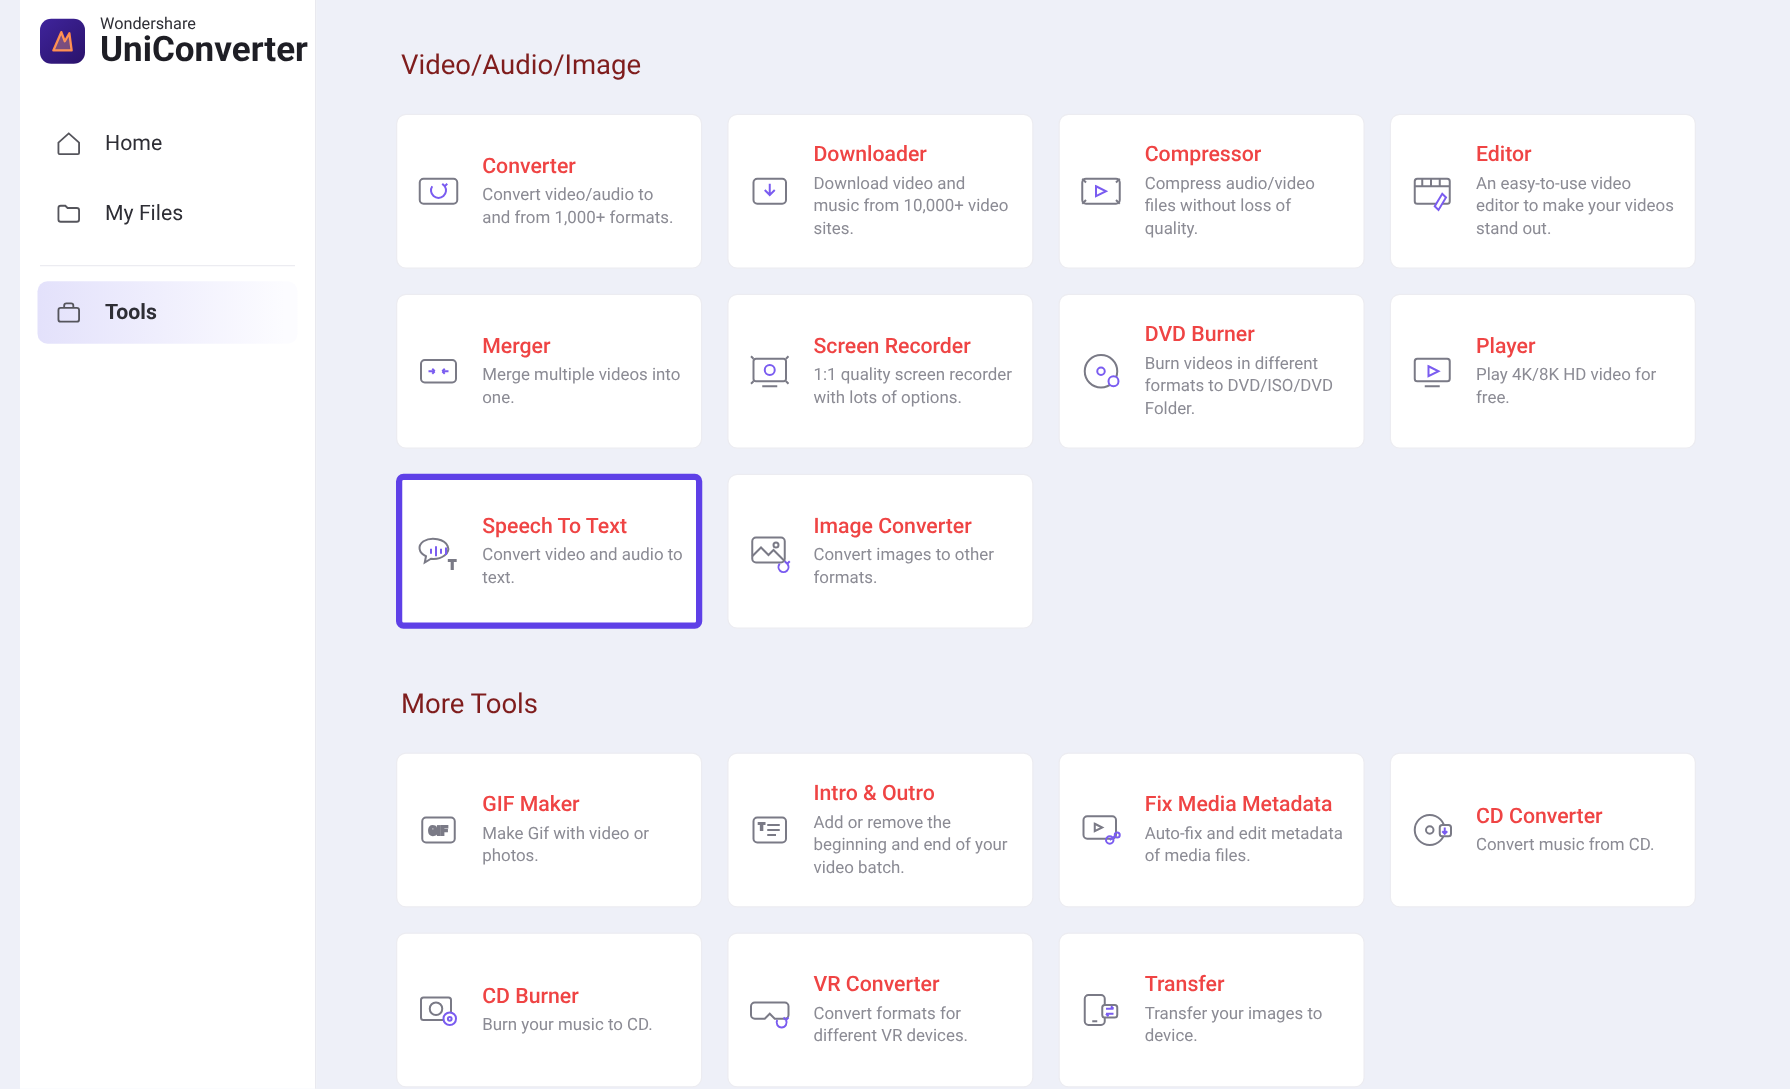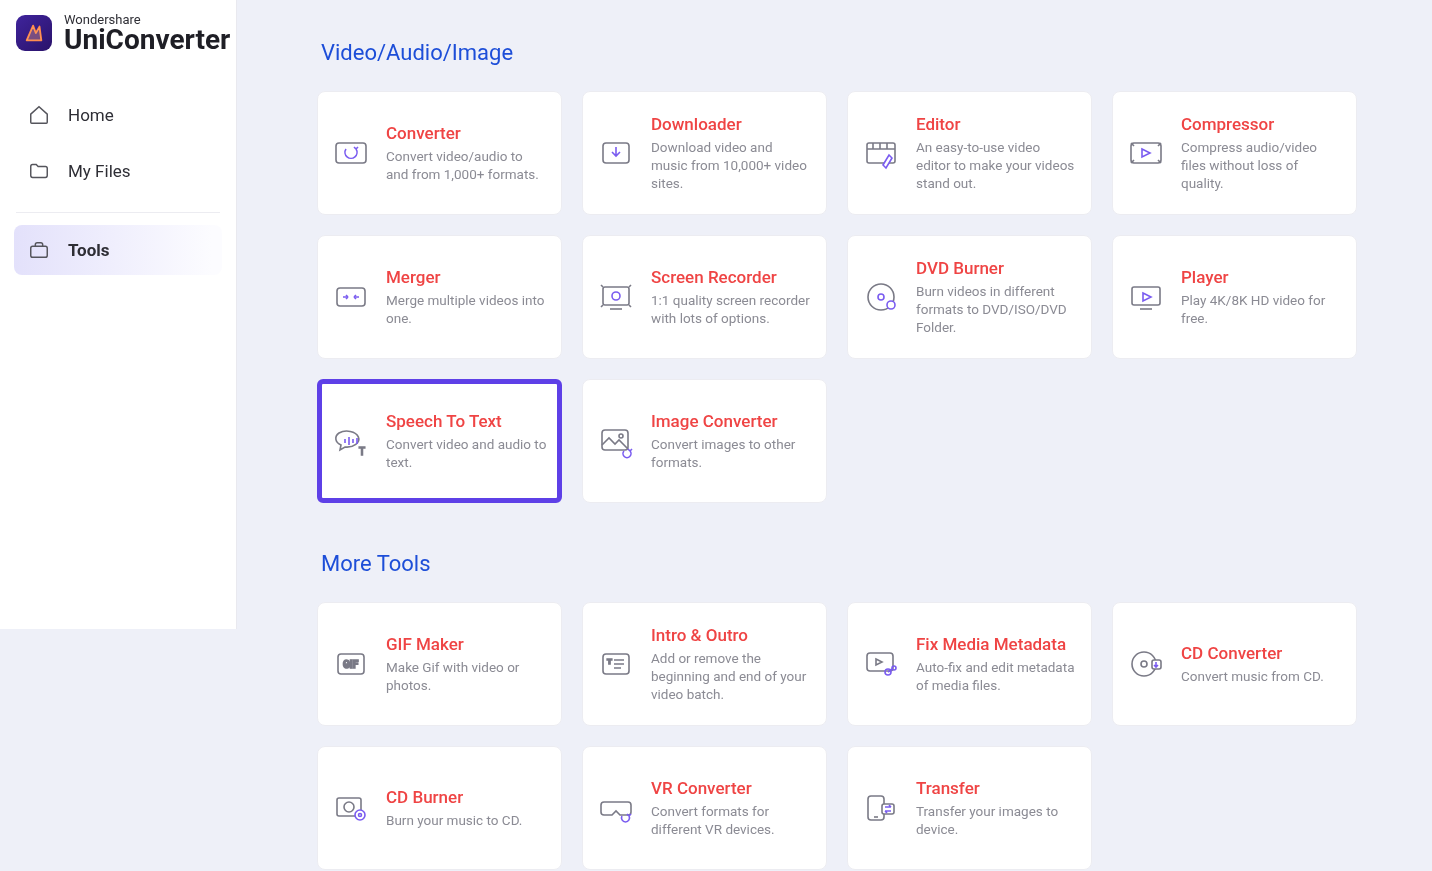--- a/index.html
+++ b/index.html
@@ -1,31 +1,31 @@
 <!DOCTYPE html>
 <html><head>
 <meta charset="utf-8">
 <style>
   *{box-sizing:border-box;margin:0;padding:0;font-family:-apple-system,BlinkMacSystemFont,"Segoe UI",Roboto,Helvetica,Arial,sans-serif;}
   body{background:#eef0f8;color:#29292c;width:1432px;height:871px;overflow:hidden;}
   
-  .sidebar{position:absolute;left:0;top:0;width:237px;height:629px;background:#ffffff;border-right:1px solid #e9e9ef;}
+  .sidebar{position:absolute;left:16px;top:0;width:237px;height:871px;background:#ffffff;border-right:1px solid #e9e9ef;}
   .logo-wrap{display:flex;align-items:center;gap:12px;padding:10px 10px 0 16px;height:56px;}
   .logo-ico{width:36px;height:36px;border-radius:9px;background:linear-gradient(140deg,#3f249c,#2a126a);display:flex;align-items:center;justify-content:center;flex:0 0 auto;}
   .logo-txt{display:flex;flex-direction:column;line-height:1;}
   .logo-txt .brand1{font-size:13px;color:#2f2f36;}
   .logo-txt .brand2{font-size:28px;font-weight:700;color:#1e1e25;}
   .nav{margin-top:34px;padding:0 14px;display:flex;flex-direction:column;gap:6px;}
   .nav-item{display:flex;align-items:center;gap:18px;height:50px;padding:0 14px;border-radius:8px;font-size:17px;color:#2e2e35;cursor:pointer;}
   .nav-sep{height:1px;background:#ececf1;margin:10px 2px 6px 2px;}
   .nav-item.active{background:linear-gradient(90deg,#e3e1fb 0%,#fcfcff 95%);color:#2e2e35;font-weight:bold;}
   .nav-item .nico{width:22px;height:22px;display:flex;align-items:center;justify-content:center;flex:0 0 auto;}
   
   .main{position:absolute;left:237px;top:0;right:0;bottom:0;overflow:auto;padding:40px 50px 40px 80px;}
-  .section-title{font-size:22px;font-weight:400;color:#1d4ed8;margin:0 0 26px 4px;}
+  .section-title{font-size:22px;font-weight:400;color:#7f1d1d;margin:0 0 26px 4px;}
   .grid{display:grid;grid-template-columns:repeat(4,245px);grid-auto-rows:124px;gap:20px 20px;margin-bottom:48px;}
   .card{background:#ffffff;border:1px solid #ececf1;border-radius:8px;display:flex;align-items:center;padding:0 14px 0 14px;gap:16px;cursor:pointer;}
   .card.highlight{border:5px solid #5e40e7;border-radius:6px;padding:0 10px 0 10px;}
   .card .cico{width:38px;height:38px;flex:0 0 auto;display:flex;align-items:center;justify-content:center;}
   .card .ctxt{flex:1 1 auto;min-width:0;}
   .card .ctxt .ctitle{font-size:17px;font-weight:500;color:#ef4444;margin-bottom:4px;}
   .card .ctxt .cdesc{font-size:13.5px;line-height:1.35;color:#8b8b94;}
   svg{display:block;}
 </style>
 </head>
@@ -104,42 +104,42 @@
       </span>
       <div class="ctxt">
           <div class="ctitle">Downloader</div>
           <div class="cdesc">Download video and music from 10,000+ video sites.</div>
         </div>
     </div>
 
     <div class="card">
       <span class="cico">
         <svg width="36" height="36" viewBox="0 0 36 36" fill="none" stroke="#7a7a86" stroke-width="1.6">
+            <rect x="3" y="8" width="30" height="20" rx="3"></rect>
+            <path d="M14 14 l8 4 l-8 4 z" stroke="#7a5cf0"></path>
+            <path d="M6 11 l-3 -3 M30 11 l3 -3 M6 25 l-3 3 M30 25 l3 3"></path>
+          </svg>
+      </span>
+      <div class="ctxt">
+          <div class="ctitle">Compressor</div>
+          <div class="cdesc">Compress audio/video files without loss of quality.</div>
+        </div>
+    </div>
+
+    <div class="card">
+      <span class="cico">
+        <svg width="36" height="36" viewBox="0 0 36 36" fill="none" stroke="#7a7a86" stroke-width="1.6">
             <rect x="4" y="8" width="28" height="20" rx="2"></rect>
             <path d="M4 14 h28 M10 8 v6 M17 8 v6 M24 8 v6"></path>
             <path d="M20 30 l6 -10 l3 3 l-6 10 z" fill="#fff" stroke="#7a5cf0"></path>
           </svg>
       </span>
       <div class="ctxt">
           <div class="ctitle">Editor</div>
           <div class="cdesc">An easy-to-use video editor to make your videos stand out.</div>
-        </div>
-    </div>
-
-    <div class="card">
-      <span class="cico">
-        <svg width="36" height="36" viewBox="0 0 36 36" fill="none" stroke="#7a7a86" stroke-width="1.6">
-            <rect x="3" y="8" width="30" height="20" rx="3"></rect>
-            <path d="M14 14 l8 4 l-8 4 z" stroke="#7a5cf0"></path>
-            <path d="M6 11 l-3 -3 M30 11 l3 -3 M6 25 l-3 3 M30 25 l3 3"></path>
-          </svg>
-      </span>
-      <div class="ctxt">
-          <div class="ctitle">Compressor</div>
-          <div class="cdesc">Compress audio/video files without loss of quality.</div>
         </div>
     </div>
 
     <div class="card">
       <span class="cico">
         <svg width="36" height="36" viewBox="0 0 36 36" fill="none" stroke="#7a7a86" stroke-width="1.6">
             <rect x="4" y="9" width="28" height="18" rx="3"></rect>
             <path d="M10 18 h5 M26 18 h-5" stroke="#7a5cf0"></path>
             <path d="M15 18 l-2 -2 M15 18 l-2 2 M21 18 l2 -2 M21 18 l2 2" stroke="#7a5cf0"></path>
           </svg>

